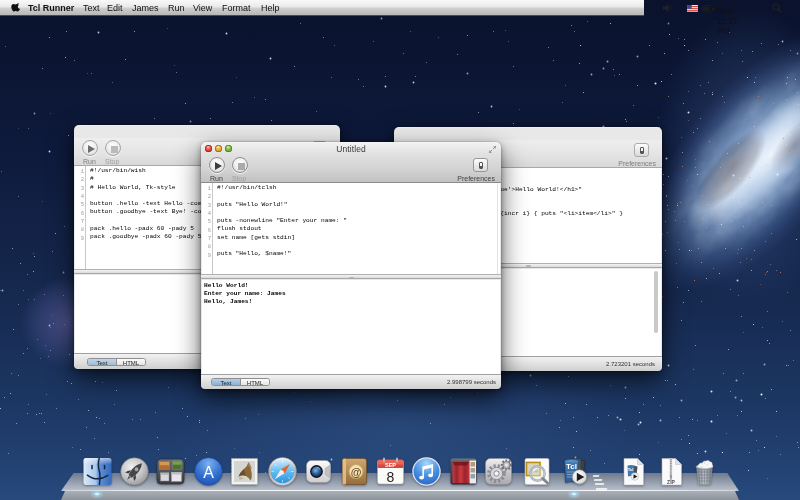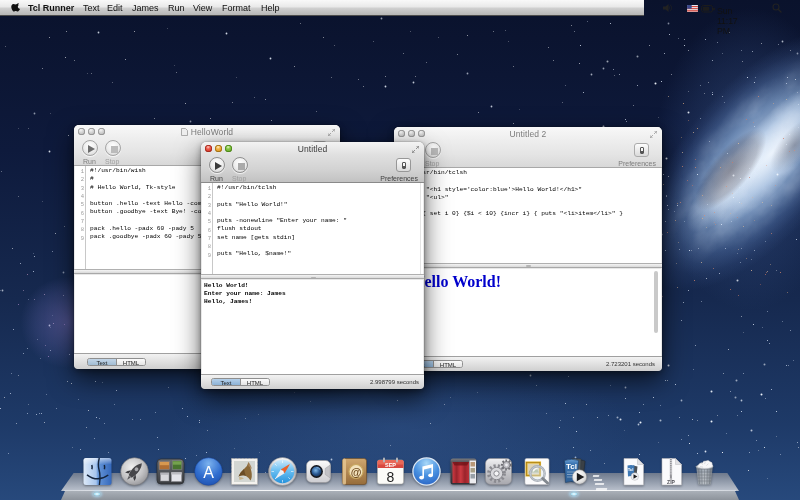--- a/index.html
+++ b/index.html
@@ -790,27 +790,20 @@
       <rect x="12.2" y="2.4" width="1.6" height="3.2" rx="0.8" fill="#1c1c1c"></rect>
     </svg>
   <span class="mright" style="left:717px;font-size:8.7px;letter-spacing:-0.1px;">Sun 11:17 PM</span>
   <svg class="mright" style="left:771.5px;top:3px" width="10" height="10" viewBox="0 0 10 10">
       <circle cx="4" cy="4" r="3" fill="none" stroke="#222" stroke-width="1.1"></circle>
       <path d="M6.2 6.2 L9 9" stroke="#222" stroke-width="1.3" stroke-linecap="round"></path>
     </svg>
 </div>
 
 <div class="win" style="left:394px; top:127px; width:268px; height:244px; z-index:10;">
-  <div class="tbar" style="background:linear-gradient(180deg,#f8f8f8,#eeeeee);">
-    <div class="ttl" style="color:#7c7c7c;">Untitled 2</div>
-    <div class="lights"><span class="light lgrey"></span><span class="light lgrey"></span><span class="light lgrey"></span></div>
-    <svg class="zoomic" viewBox="0 0 7 7">
-        <path d="M4.4 0.2 H6.8 V2.6 M6.8 0.2 L4 3 M2.6 6.8 H0.2 V4.4 M0.2 6.8 L3 4" stroke="#8a8a8a" stroke-width="0.9" fill="none"></path>
-      </svg>
-  </div>
   <div class="toolbar" style="top:13px; height:28px; background:linear-gradient(180deg,#eeeeee 0%,#e4e4e4 55%,#d8d8d8 100%); border-bottom:1px solid #a8a8a8;">
     <div class="runbtn" style="left:8px; top:2px; border-color:#a5a5a5;">
         <div class="tri" style="border-left-color:#6e6e6e;"></div>
       </div>
     <div class="tlabel dim" style="left:9px; top:20px; color:#7e7e7e;">Run</div>
     <div class="runbtn" style="left:31px; top:2px; border-color:#a5a5a5;">
         <div class="sq" style="background:#bbb;"></div>
       </div>
     <div class="tlabel dim" style="left:31px; top:20px;">Stop</div>
     <div class="prefbtn" style="right:13px; top:3px; border-color:#ababab;">
@@ -836,29 +829,20 @@
   <div class="bbar" style="height:15px;">
     <div class="seg" style="left:10px;">
         <div class="s1">Text</div>
         <div class="s2">HTML</div>
       </div>
     <div class="secs" style="right:7px; top:4px;">2.723201 seconds</div>
   </div>
 </div>
 
 <div class="win" style="left:74px; top:125px; width:266px; height:244px; z-index:20;">
-  <div class="tbar" style="background:linear-gradient(180deg,#f8f8f8,#eeeeee);">
-    <div class="ttl" style="color:#7c7c7c;"><svg width="7" height="8" viewBox="0 0 7 8" style="vertical-align:-1px;margin-right:3px;">
-          <path d="M0.5 0.5 H4.5 L6.5 2.5 V7.5 H0.5 Z" fill="#eee" stroke="#999" stroke-width="0.8"></path>
-        </svg>HelloWorld</div>
-    <div class="lights"><span class="light lgrey"></span><span class="light lgrey"></span><span class="light lgrey"></span></div>
-    <svg class="zoomic" viewBox="0 0 7 7">
-        <path d="M4.4 0.2 H6.8 V2.6 M6.8 0.2 L4 3 M2.6 6.8 H0.2 V4.4 M0.2 6.8 L3 4" stroke="#8a8a8a" stroke-width="0.9" fill="none"></path>
-      </svg>
-  </div>
   <div class="toolbar" style="top:13px; height:28px; background:linear-gradient(180deg,#eeeeee 0%,#e4e4e4 55%,#d8d8d8 100%); border-bottom:1px solid #a8a8a8;">
     <div class="runbtn" style="left:8px; top:2px; border-color:#a5a5a5;">
         <div class="tri" style="border-left-color:#6e6e6e;"></div>
       </div>
     <div class="tlabel dim" style="left:9px; top:20px; color:#7e7e7e;">Run</div>
     <div class="runbtn" style="left:31px; top:2px; border-color:#a5a5a5;">
         <div class="sq" style="background:#bbb;"></div>
       </div>
     <div class="tlabel dim" style="left:31px; top:20px;">Stop</div>
     <div class="prefbtn" style="right:13px; top:3px; border-color:#ababab;">
@@ -882,21 +866,21 @@
   <div class="splitter" style="top:143.5px;"></div>
   <div class="outpane" style="left:1px; right:1px; top:149.5px; height:78.5px;"></div>
   <div class="bbar" style="height:16px;">
     <div class="seg" style="left:13px; top:4px;">
         <div class="s1" style="background:linear-gradient(180deg,#c3d6e8,#96b4cd);">Text</div>
         <div class="s2">HTML</div>
       </div>
   </div>
 </div>
 
-<div class="win" style="left:201px; top:142px; width:223px; height:247px; z-index:30;">
+<div class="win" style="left:201px; top:142px; width:300px; height:247px; z-index:30;">
   <div class="tbar active-chrome" style="background:linear-gradient(180deg,#f3f3f3,#e0e0e0);">
     <div class="ttl" style="color:#3a3a3a;">Untitled</div>
     <div class="lights"><span class="light lr"></span><span class="light ly"></span><span class="light lg"></span></div>
     <svg class="zoomic" viewBox="0 0 7 7">
         <path d="M4.4 0.2 H6.8 V2.6 M6.8 0.2 L4 3 M2.6 6.8 H0.2 V4.4 M0.2 6.8 L3 4" stroke="#666" stroke-width="0.9" fill="none"></path>
       </svg>
   </div>
   <div class="toolbar" style="top:13px; height:28px; background:linear-gradient(180deg,#e0e0e0 0%,#d2d2d2 55%,#c2c2c2 100%); border-bottom:1px solid #8a8a8a; border-radius:0;">
     <div class="runbtn" style="left:8px; top:2px;">
         <div class="tri"></div>

